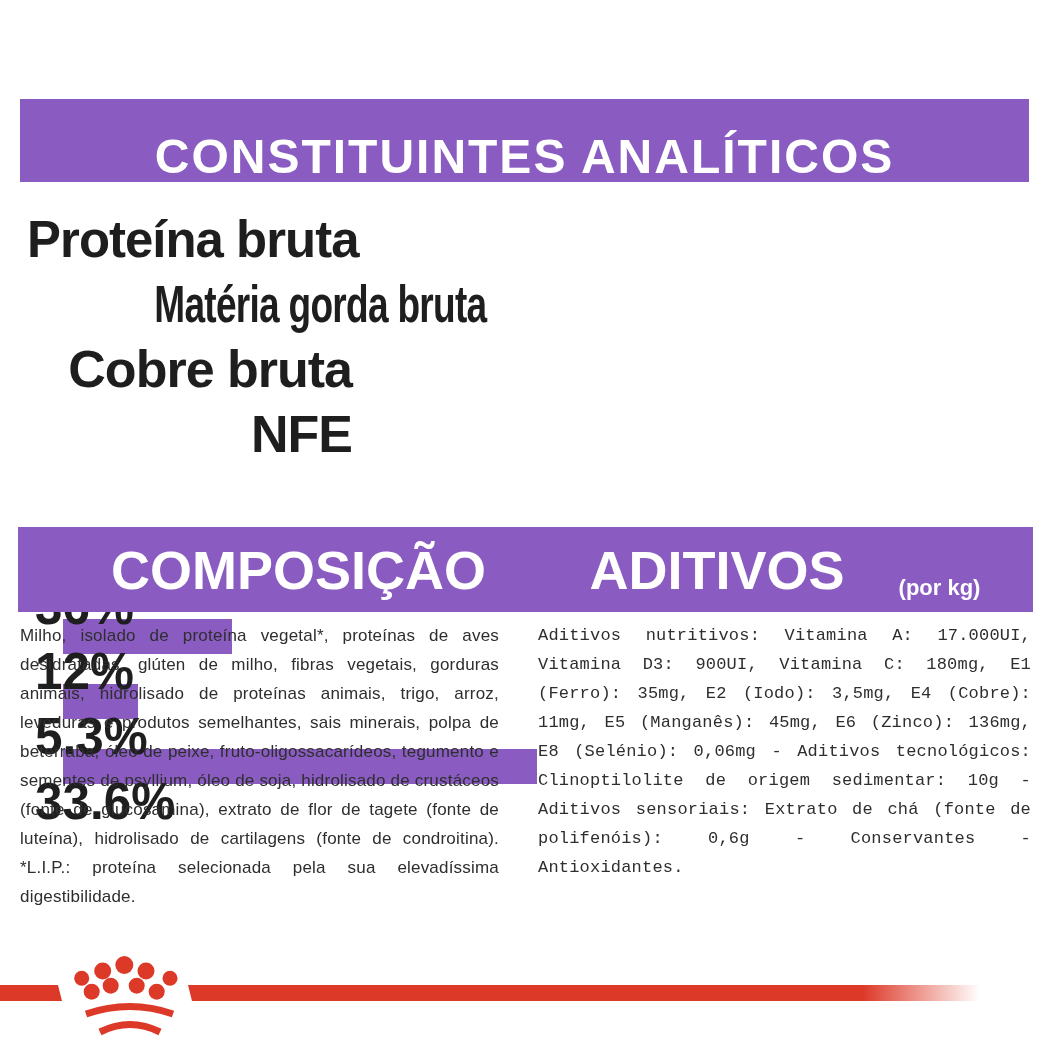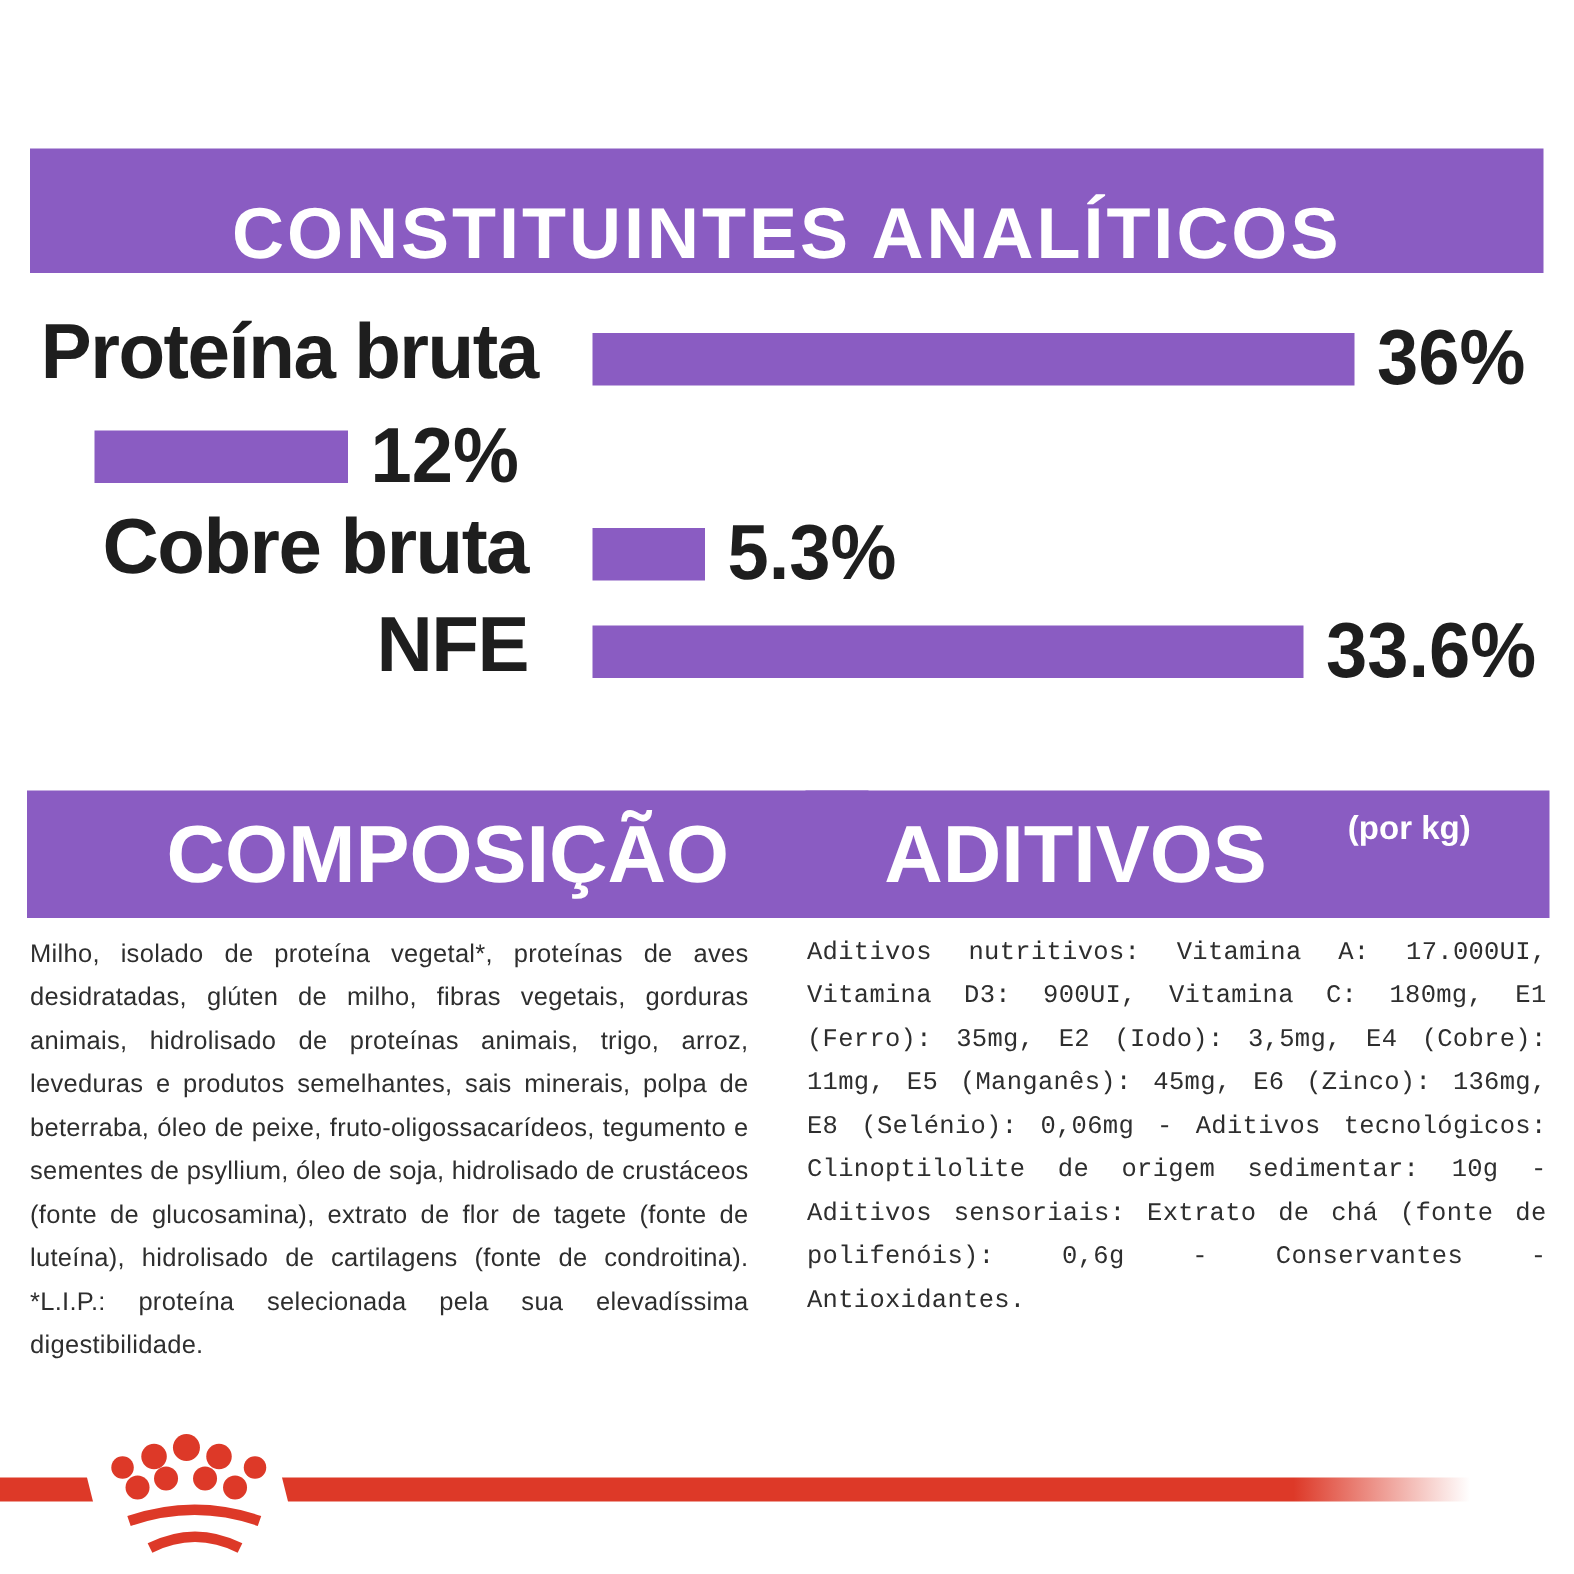--- a/index.html
+++ b/index.html
@@ -11,21 +11,21 @@
   .top-banner{
     position:absolute;left:20px;top:99px;width:1009px;height:83px;
     background:#8a5cc2;display:flex;align-items:center;justify-content:center;
   }
   .top-banner .banner-title{
     color:#ffffff;font-weight:bold;font-size:48px;letter-spacing:2px;
     white-space:nowrap;transform-origin:50% 50%;display:inline-block;margin-top:31px;
   }
   
   .chart{position:absolute;left:20px;top:222px;width:1020px;}
-  .chart-row{display:flex;align-items:flex-end;height:35px;margin-bottom:30px;}
+  .chart-row{display:flex;align-items:flex-start;height:35px;margin-bottom:30px;flex-direction:column;}
   .chart-label-cell{width:332px;flex:0 0 332px;text-align:right;overflow:visible;}
   .chart-label{
     display:inline-block;white-space:nowrap;font-weight:bold;font-size:52px;
     letter-spacing:-1px;color:#1e1e1e;transform-origin:100% 50%;line-height:35px;
   }
   .bar-fill{height:35px;background:#8a5cc2;margin-left:43px;flex:0 0 auto;}
   .chart-value{
     margin-left:15px;font-weight:bold;font-size:52px;color:#1e1e1e;white-space:nowrap;
     transform:scaleX(0.95);transform-origin:0 50%;line-height:35px;
   }
@@ -36,21 +36,21 @@
   }
   .col-banner.left{left:18px;width:561px;}
   .col-banner.right{left:537px;width:496px;}
   .col-banner .col-title{
     color:#ffffff;font-weight:bold;font-size:54px;white-space:nowrap;
     display:inline-block;transform-origin:50% 50%;
   }
   .col-banner .col-title-note{
     color:#ffffff;font-weight:bold;font-size:22px;white-space:nowrap;margin-left:10px;
   }
-  .title-row{display:flex;align-items:flex-start;justify-content:center;gap:44px;}
+  .title-row{display:flex;align-items:flex-end;justify-content:center;gap:44px;}
   .body-text{
     position:absolute;top:621px;font-size:17px;line-height:29px;color:#2e2e2e;
     text-align:justify;letter-spacing:0.2px;
   }
   .body-text.left{left:20px;width:479px;}
   .body-text.right{left:538px;width:493px;font-family:Liberation Mono, monospace;}
   
   .red-line{
     position:absolute;left:0;top:985px;width:980px;height:16px;
     background:linear-gradient(90deg,#dd3928 0%,#dd3928 88%,rgba(221,57,40,0) 100%);
@@ -74,20 +74,23 @@
 
     <div class="chart-row">
       <div class="chart-label-cell">
         <span class="chart-label" style="transform: scaleX(0.979);">Proteína bruta</span>
       </div>
       <div class="bar-fill" style="width: 508px;"></div>
       <span class="chart-value">36%</span>
     </div>
 
     <div class="chart-row">
+      <div class="chart-label-cell">
+        <span class="chart-label" style="transform: scaleX(0.712);">Matéria gorda bruta</span>
+      </div>
       <div class="bar-fill" style="width: 169px;"></div>
       <span class="chart-value">12%</span>
     </div>
 
     <div class="chart-row">
       <div class="chart-label-cell">
         <span class="chart-label">Cobre bruta</span>
       </div>
       <div class="bar-fill" style="width: 75px;"></div>
       <span class="chart-value">5.3%</span>

